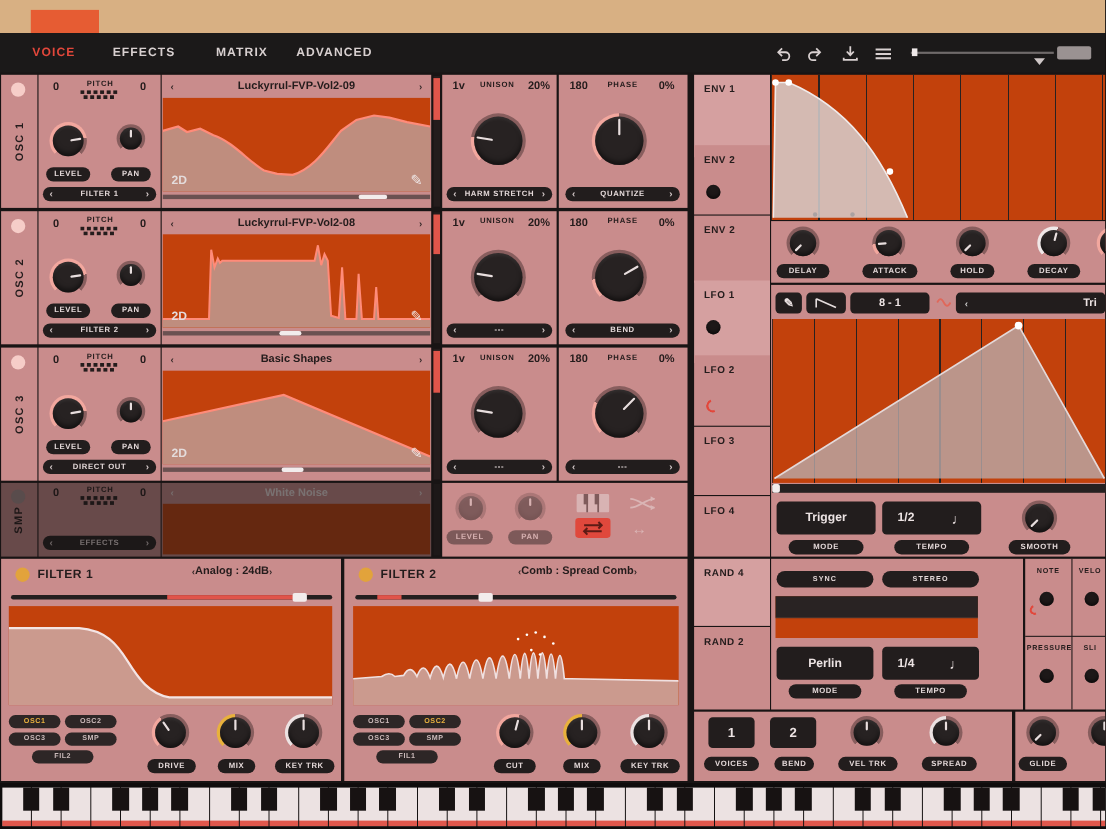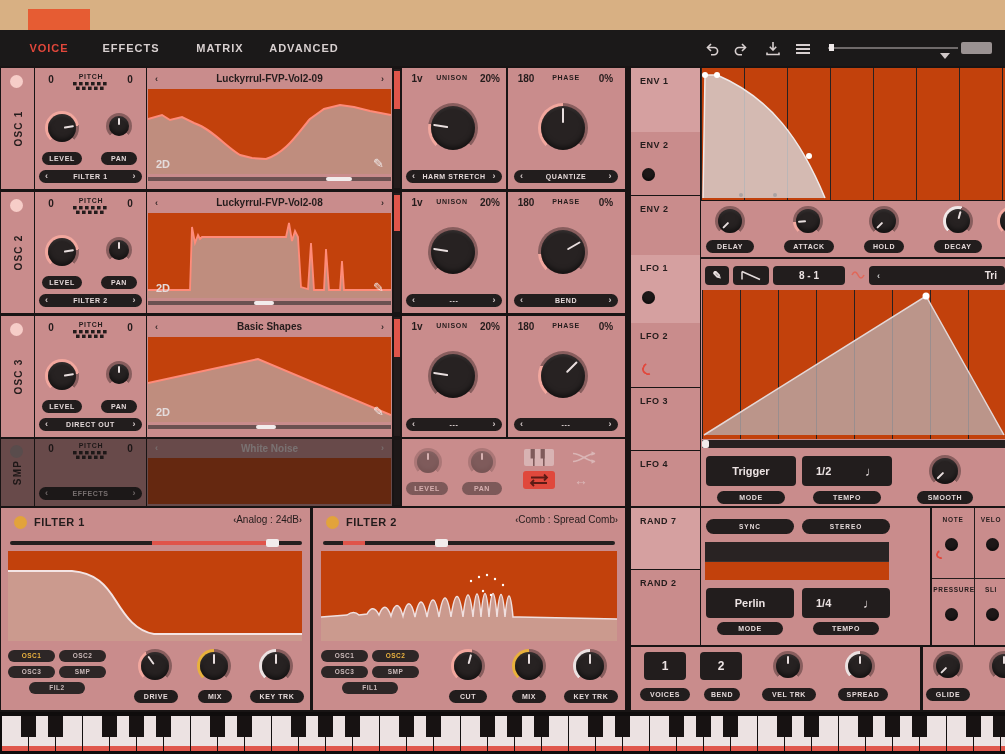--- a/index.html
+++ b/index.html
@@ -41,21 +41,21 @@
   .arcmark{position:absolute;width:12px;height:12px;border-radius:50%;border:2px solid transparent;
     border-left-color:var(--red);border-bottom-color:var(--red);transform:rotate(25deg)}
   .fbtn{position:absolute;width:47px;height:12px;background:#2d2626;border-radius:6px;font-size:6.5px;font-weight:700;
     letter-spacing:.5px;color:#cbbaba;text-align:center;line-height:12px}
   .fbtn.on{color:#eab23f}
   .thumb{position:absolute;background:#f2ecec;border-radius:2px}
   .htab{position:absolute;top:30px;height:36px;line-height:36px;text-align:center;font-size:11px;font-weight:700;
     letter-spacing:1px;color:#d8d0d0}
   .osc-row{position:absolute;left:0;width:626px;height:121px}
   .dim{opacity:.45}
-  .modelsel{position:absolute;display:flex;align-items:center;justify-content:flex-end;color:var(--ink);font-weight:400;font-size:10px}
+  .modelsel{position:absolute;display:flex;align-items:center;justify-content:center;color:var(--ink);font-weight:700;font-size:10px}
   .piano-keys{position:absolute;left:2px;top:4px;right:0;bottom:3px;
     background:
       repeating-linear-gradient(90deg,transparent 0 19px,#171212 19px 34px,transparent 34px 46px,#171212 46px 61px,transparent 61px 100px,#171212 100px 115px,transparent 115px 127px,#171212 127px 142px,transparent 142px 154px,#171212 154px 169px,transparent 169px 189px) left top/189px 21px repeat-x,
       repeating-linear-gradient(90deg,#e0574c 0 26px,#141010 26px 27px) left bottom/27px 5px repeat-x,
       repeating-linear-gradient(90deg,#ece2e2 0 26px,#141010 26px 27px) left top/27px 100% repeat-x}
 </style>
 </head>
 <body>
 
 <div class="screen">
@@ -658,21 +658,21 @@
     <div class="pill" style="left:112px;top:232px;width:68px">TEMPO</div>
     <div class="knob" style="left:228px;top:196px;width:32px;height:32px;--arc:0deg;--rot:-135deg">
         <div class="ring"></div>
         <div class="cap"></div>
         <div class="ptr"></div>
       </div>
     <div class="pill" style="left:216px;top:232px;width:56px">SMOOTH</div>
   </div>
 
   <div class="tab on" style="top:508px;height:61px">
-      <div class="tl">RAND 7</div>
+      <div class="tl">RAND 4</div>
     </div>
   <div class="tab" style="top:570px;height:75px">
       <div class="tl">RAND 2</div>
     </div>
 
   <div class="panel" style="left:701px;top:508px;width:229px;height:137px">
     <div class="pill" style="left:5px;top:11px;width:88px;height:15px;line-height:15px;font-size:6.5px;letter-spacing:1px;border-radius:8px">SYNC</div>
     <div class="pill" style="left:101px;top:11px;width:88px;height:15px;line-height:15px;font-size:6.5px;letter-spacing:1px;border-radius:8px">STEREO</div>
     <div class="disp" style="left:4px;top:34px;width:184px;height:38px">
       <div class="abs" style="left:0;top:0;right:0;height:19px;background:#292323"></div>

